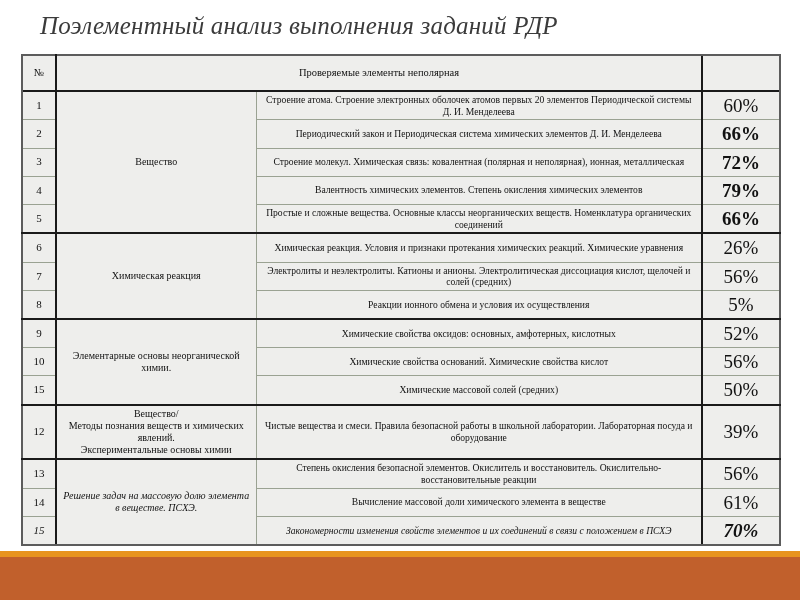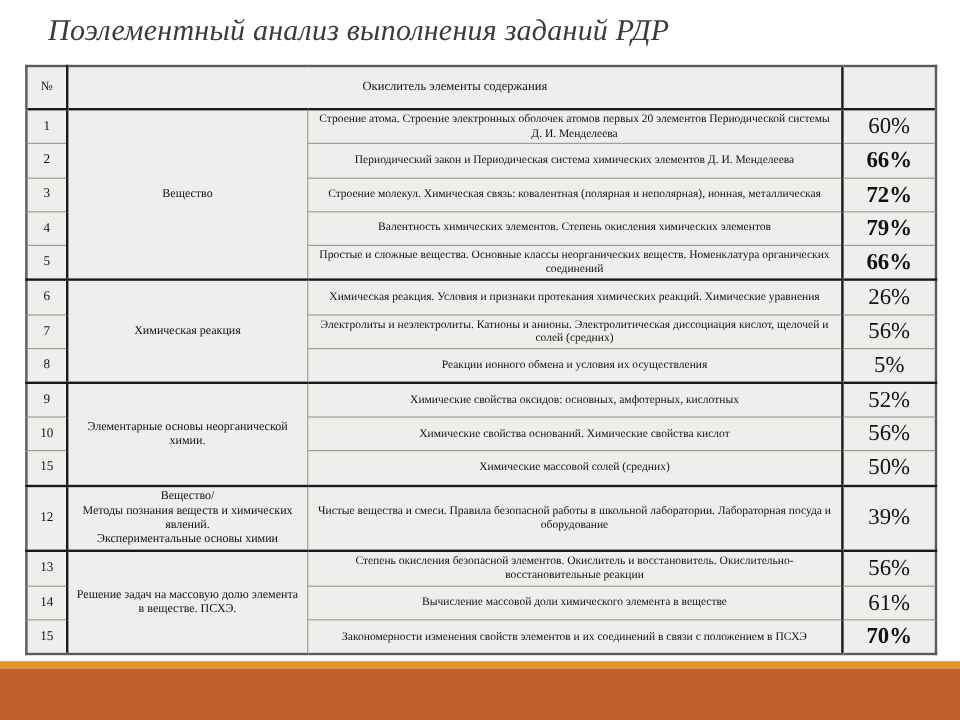--- a/index.html
+++ b/index.html
@@ -127,21 +127,21 @@
     font-weight: 700;
   }
 
   
   .thick-right { border-right: 2px solid #1a1a1a !important; }
   .thick-left  { border-left: 2px solid #1a1a1a !important; }
   .thick-top   { border-top: 2px solid #1a1a1a !important; }
   .thick-bottom{ border-bottom: 2px solid #1a1a1a !important; }
 
   .outer-top    { border-top: 2px solid #5c5c5c !important; }
-  .outer-bottom { border-bottom: 2px solid #5c5c5c !important; }
+  .outer-bottom { border-bottom: 2px solid #5c5c5c !important; font-style: italic; }
   .outer-left   { border-left: 2px solid #5c5c5c !important; }
   .outer-right  { border-right: 2px solid #5c5c5c !important; }
 </style>
 </head>
 <body>
 
 <div class="slide">
 
   <div class="slide-title">Поэлементный анализ выполнения заданий РДР</div>
 
@@ -149,21 +149,21 @@
     <table class="analysis">
       <colgroup>
         <col class="c-num">
         <col class="c-block">
         <col class="c-elem">
         <col class="c-pct">
       </colgroup>
       <tbody>
         <tr class="head-row">
           <td class="cell-num outer-top outer-left thick-right">№</td>
-          <td colspan="2" class="outer-top">Окислитель элементы содержания</td>
+          <td colspan="2" class="outer-top">Проверяемые элементы неполярная</td>
           <td class="outer-top outer-right thick-left"></td>
         </tr>
       <tr>
             <td class="num outer-left thick-right thick-top">1</td>
             <td class="block thick-top thick-bottom" rowspan="5">Вещество</td>
             <td class="elem thick-top">Строение атома. Строение электронных оболочек атомов первых 20 элементов Периодической системы Д. И. Менделеева</td>
             <td class="pct outer-right thick-left thick-top">60%</td>
           </tr>
           <tr>
             <td class="num outer-left thick-right">2</td>

